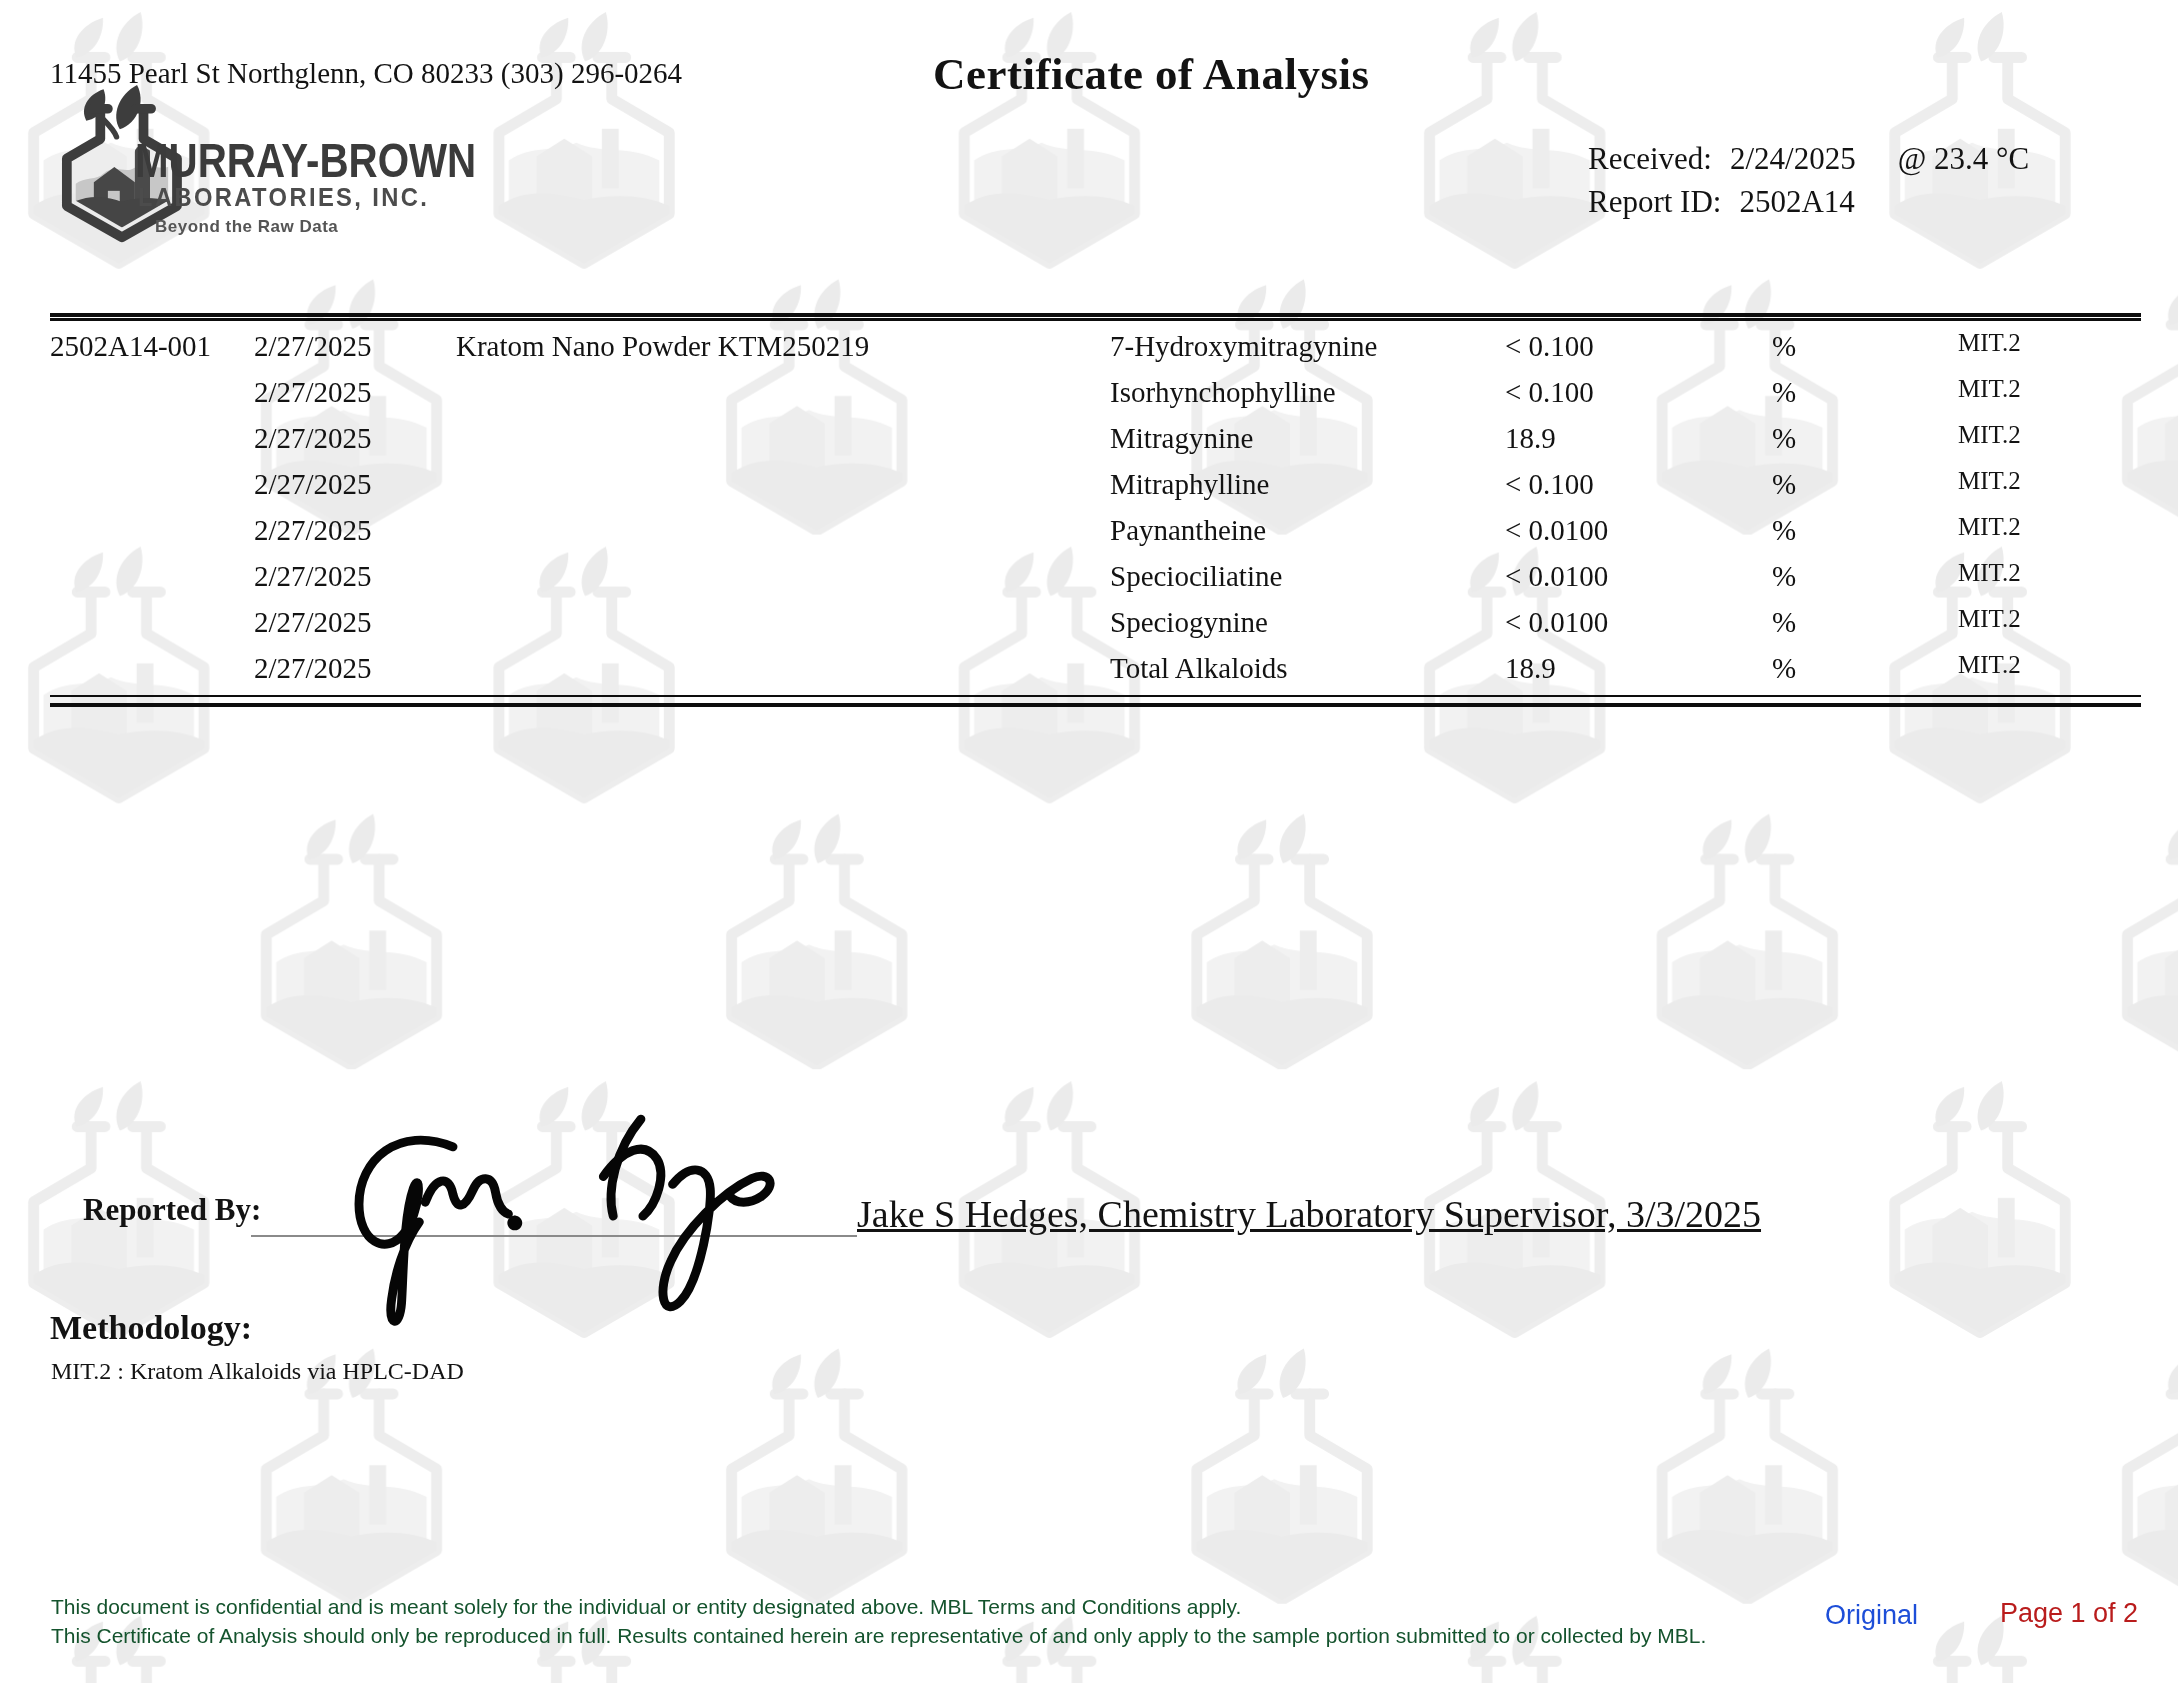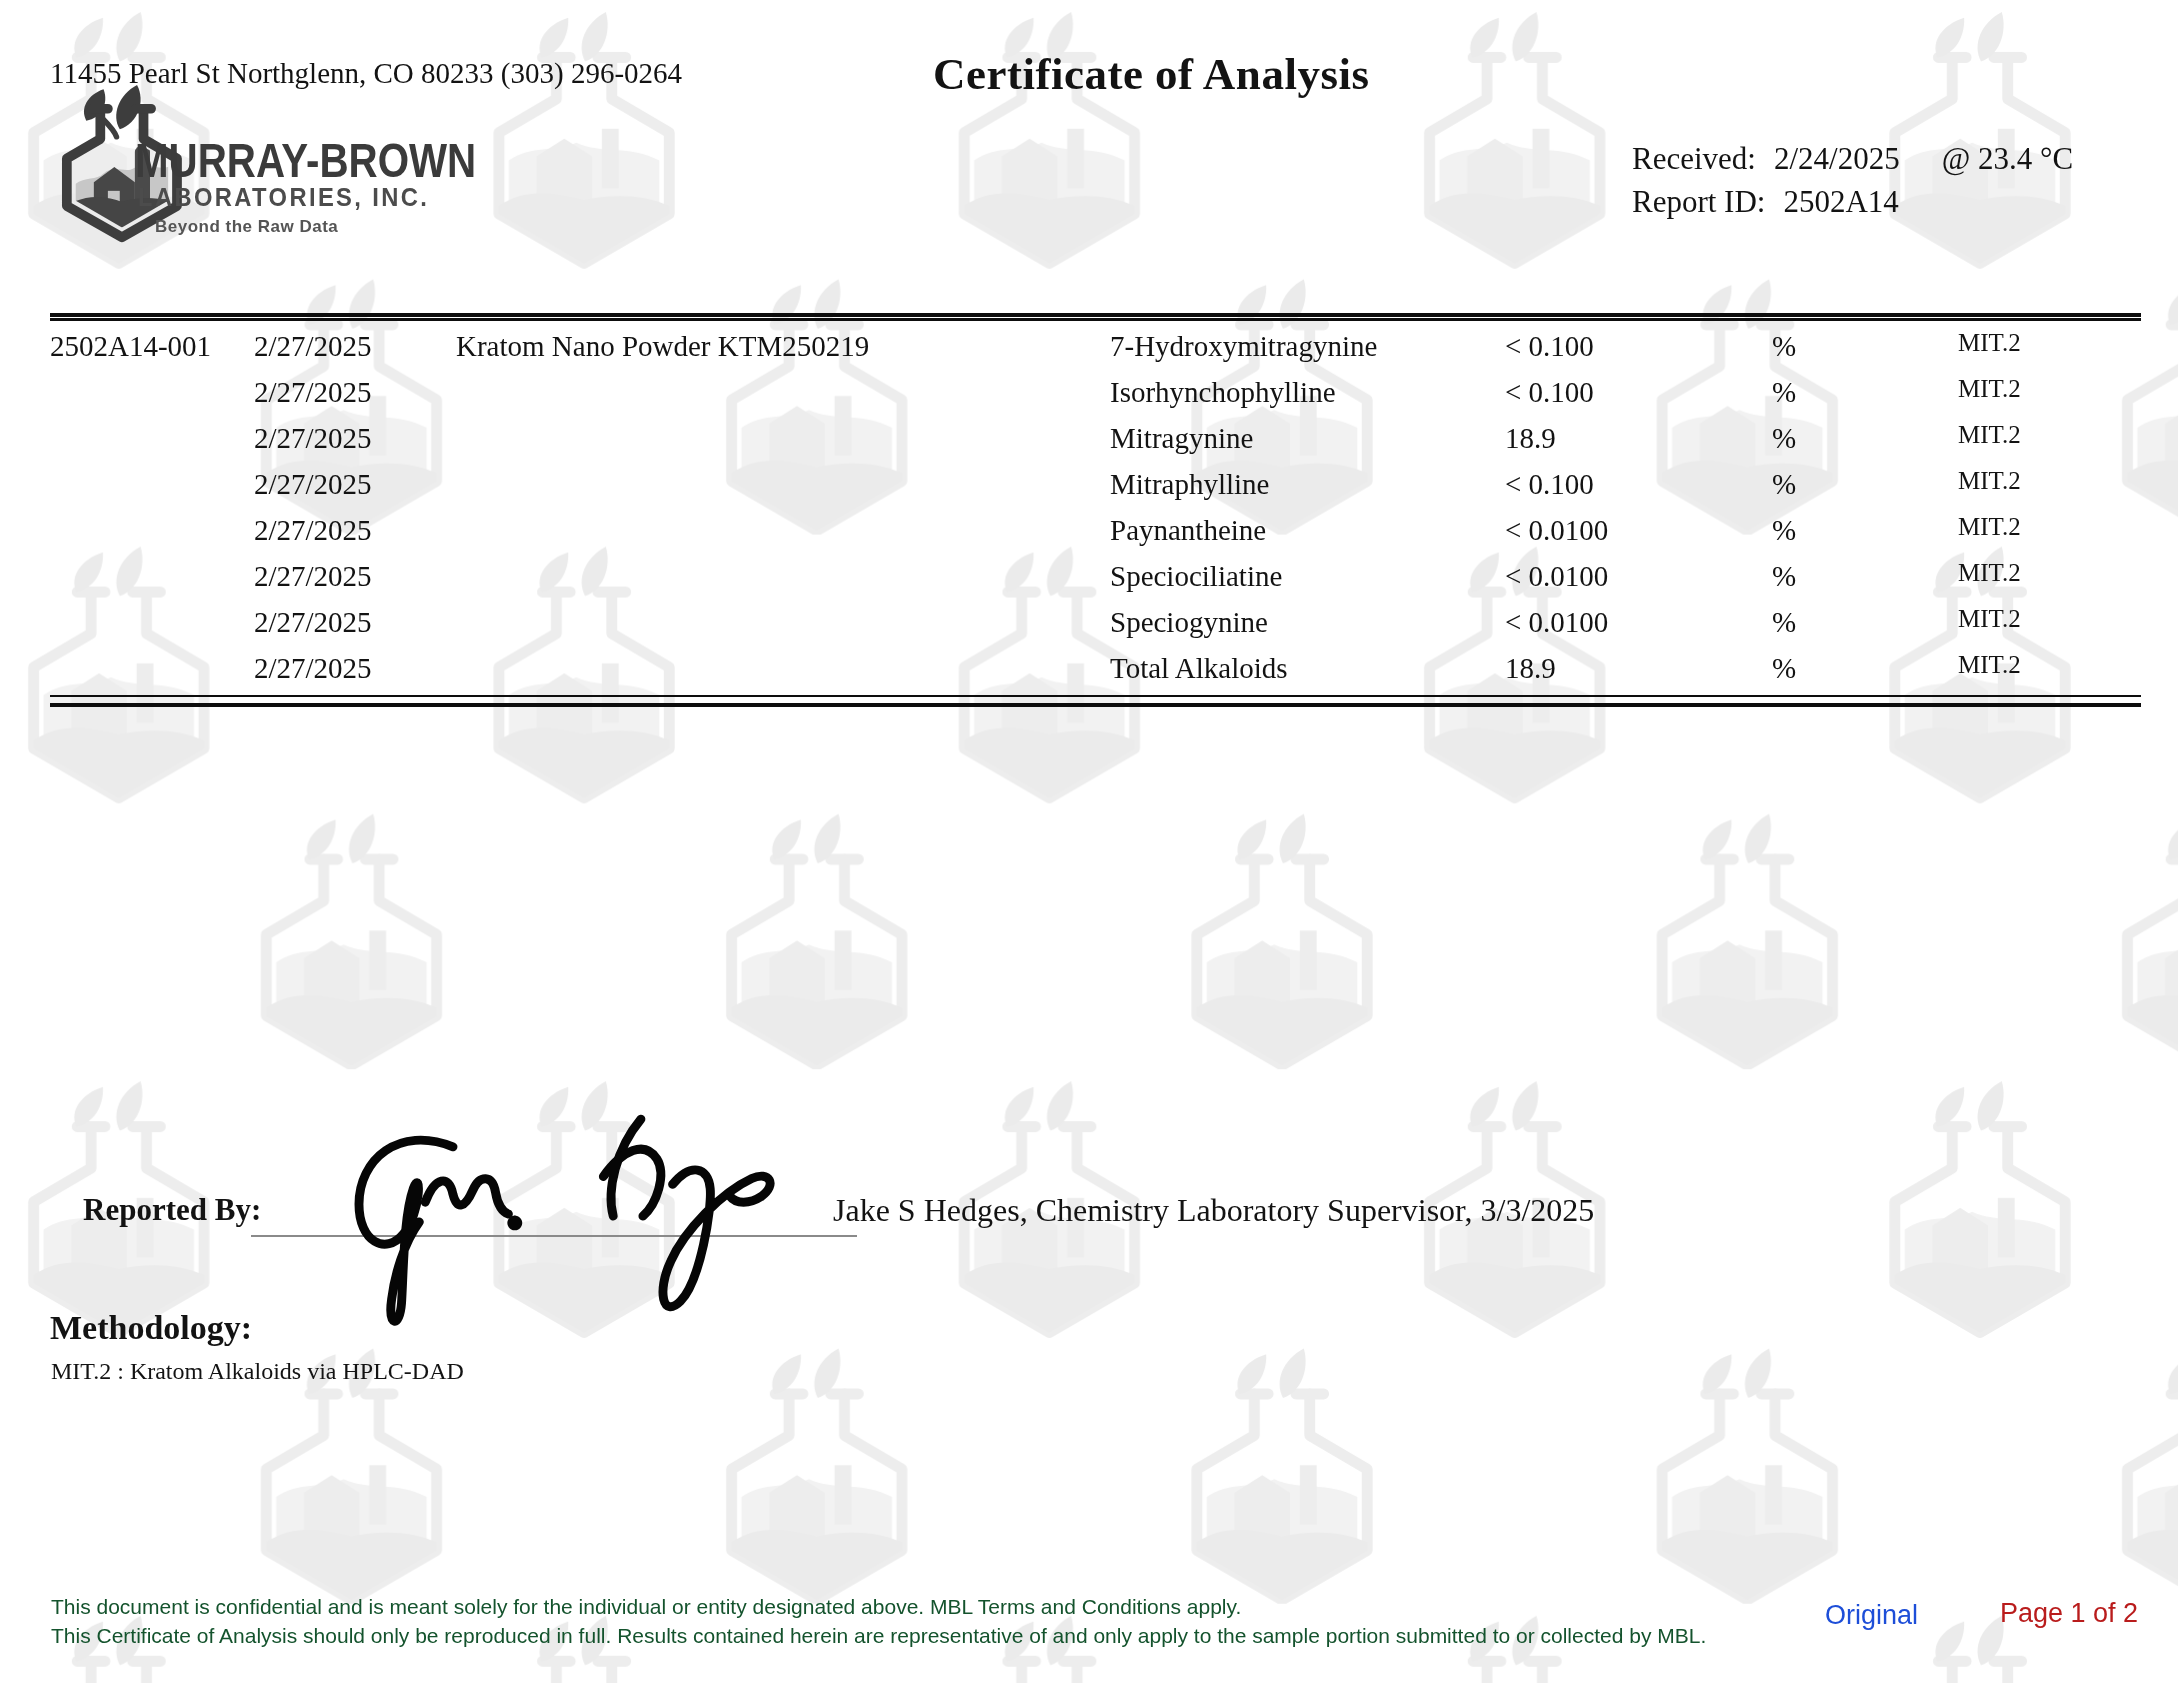--- a/index.html
+++ b/index.html
@@ -17,21 +17,21 @@
   
   .address { left:50px; top:57px; font-size:29px; }
   .title   { left:933px; top:48px; font-size:45px; font-weight:bold; margin:0; letter-spacing:0.5px; }
   .logo-icon { left:46px; top:85px; }
   .logo-name { left:135px; top:133px; font-size:48px; font-weight:bold; color:#3b3b3b;
                transform:scaleX(0.84); transform-origin:left top; letter-spacing:0px; white-space:nowrap; }
   .logo-sub  { left:138px; top:183px; font-size:25px; font-weight:bold; color:#4c4c4c;
                letter-spacing:2.5px; transform:scaleX(0.95); transform-origin:left top; white-space:nowrap; }
   .logo-tag  { left:155px; top:217px; font-size:17px; font-weight:bold; color:#555555; letter-spacing:0.5px; }
 
-  .meta { left:1632px; top:137px; font-size:31px; }
+  .meta { left:1588px; top:137px; font-size:31px; }
   .meta-row { height:43px; line-height:43px; white-space:nowrap; }
   .meta-label { display:inline-block; }
   .meta-gap   { display:inline-block; width:18px; }
   .meta-temp  { margin-left:42px; }
 
   
   .coa-table { left:50px; top:313px; width:2091px; }
   .rule-top { border-top:4px solid #0d0d0d; height:0; }
   .thead, .trow { display:grid; grid-template-columns:204px 202px 654px 395px 267px 186px 182px; }
   .thead { height:43px; line-height:43px; font-weight:bold; font-size:30px; }
@@ -39,21 +39,21 @@
   .tbody { margin-top:2px; }
   .trow { height:46px; line-height:46px; font-size:29px; }
   .cell { overflow:visible; white-space:nowrap; }
   .cell-method { font-size:25px; line-height:40px; }
   .rule-bottom { margin-top:4px; height:6px; border-top:2px solid #0d0d0d; border-bottom:4px solid #0d0d0d; }
 
   
   .reported-label { left:83px; top:1192px; font-size:31px; font-weight:bold; }
   .sig-line { left:251px; top:1235px; width:606px; border-top:2px solid #8a8a8a; height:0; }
   .sig-svg { left:265px; top:1105px; }
-  .signer { left:833px; top:1192px; font-size:32px; white-space:nowrap; }
+  .signer { left:857px; top:1192px; font-size:38px; white-space:nowrap;text-decoration:underline; }
 
   
   .meth-head { left:50px; top:1309px; font-size:34px; font-weight:bold; }
   .meth-item { left:51px; top:1358px; font-size:24px; }
 
   
   .footer { left:51px; top:1592px; font-size:21px; line-height:29px; color:#14532d; }
   .copytype { left:1825px; top:1600px; font-size:27px; color:#1d4ed8; }
   .pagenum  { left:2000px; top:1598px; font-size:27px; color:#b91c1c; }
 </style>

